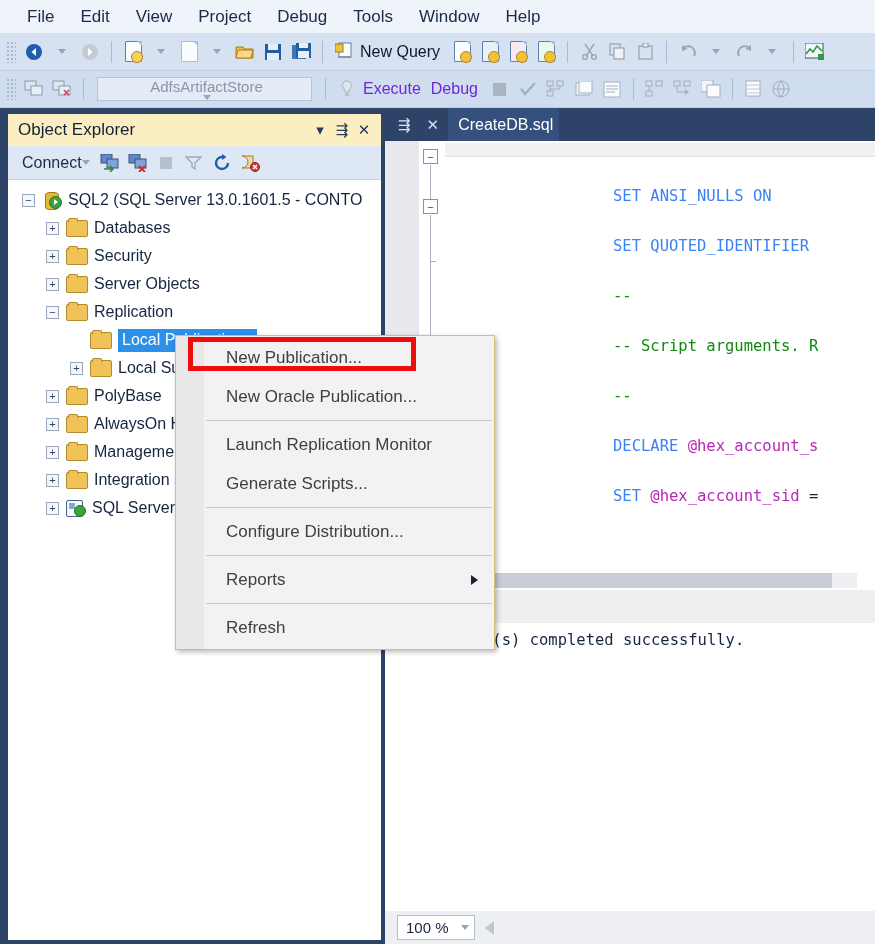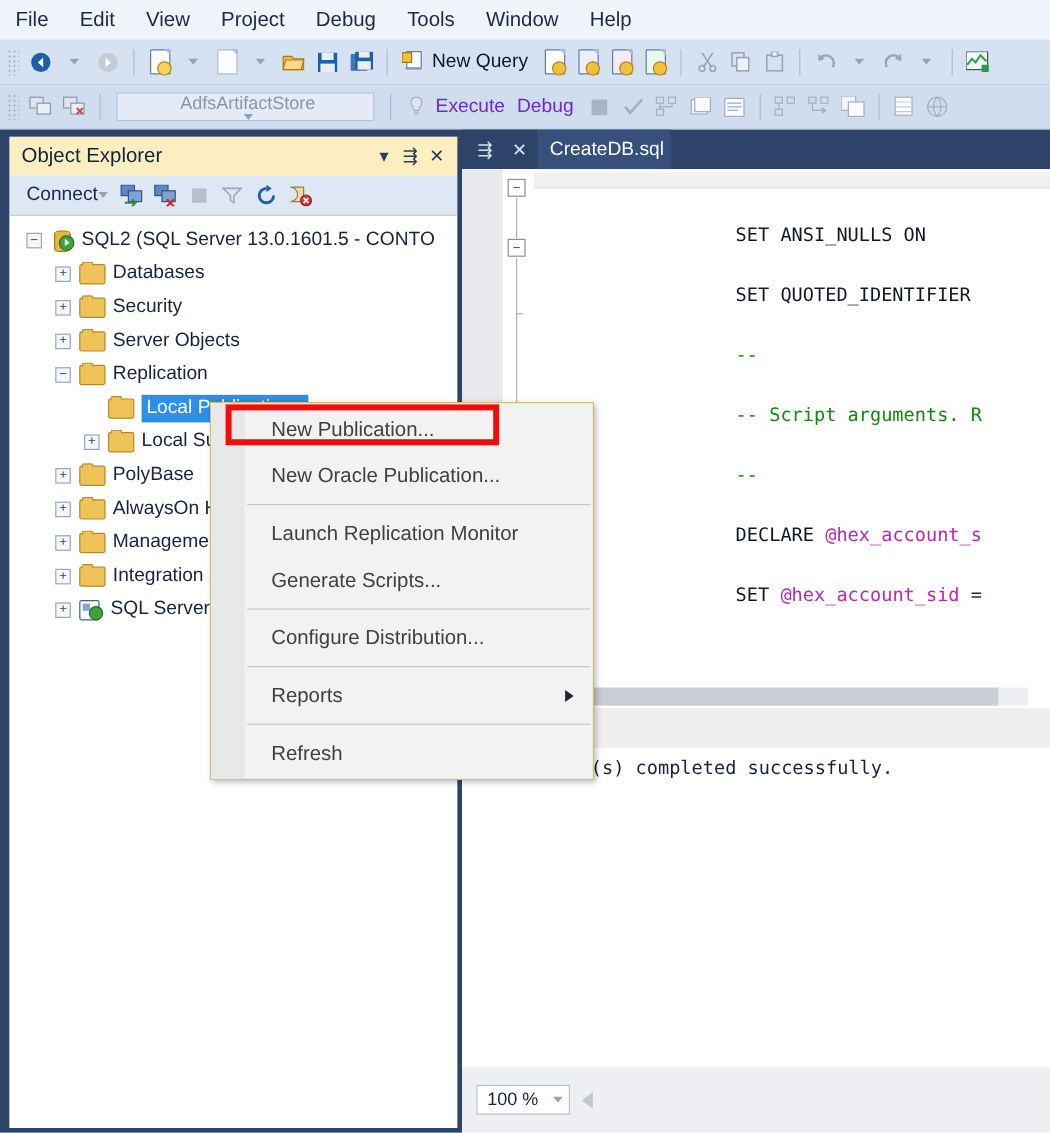--- a/index.html
+++ b/index.html
@@ -7,21 +7,21 @@
     width:875px;height:944px;overflow:hidden;position:relative;
     background:#EEF2F7;
     font-family:"Liberation Sans", sans-serif;
     -webkit-font-smoothing:antialiased;
   }
   .app{position:absolute;inset:0;background:#E8EEF7;}
 
   
   .menubar{
     position:absolute;left:0;top:0;width:875px;height:33px;
-    background:#EFF3FA;display:flex;align-items:center;
+    background:#EFF3FA;display:flex;align-items:center;padding-left:14px;
     box-sizing:border-box;
   }
   .menubar .mi{
     font-size:17px;color:#1B2A4A;padding:2px 13px;cursor:default;white-space:nowrap;
   }
 
   
   .tbrow{
     position:absolute;left:0;width:875px;height:38px;
     background:#D6E2F2;display:flex;align-items:center;box-sizing:border-box;
@@ -126,39 +126,39 @@
   .outline{position:absolute;left:34px;top:0;bottom:0;width:26px;background:#FFFFFF;}
   .obox{position:absolute;left:4px;width:15px;height:15px;border:1px solid #8793A5;background:#FDFDFD;display:flex;align-items:center;justify-content:center;font-size:11px;color:#3A4656;box-sizing:border-box;cursor:default;}
   .oline{position:absolute;left:11px;width:1px;background:#A9B2C0;}
   .otick{position:absolute;left:11px;width:6px;height:1px;background:#A9B2C0;}
   .codetop{position:absolute;left:60px;right:0;top:2px;height:13px;background:#F1F1F1;border-bottom:1px solid #E0E0E0;}
   .code{
     position:absolute;left:60px;right:0;top:18px;bottom:0;
     font-family:"DejaVu Sans Mono", monospace;font-size:15.5px;line-height:25px;
     white-space:pre;padding-left:168px;box-sizing:border-box;overflow:hidden;
   }
-  .k{color:#0f172a;margin-top:34px;}
+  .k{color:#3b82f6;margin-top:34px;}
   .cm{color:#0F8A0F;}
   .v{color:#B828B8;}
   .pl{color:#16253F;}
 
   .hsb{position:absolute;left:60px;right:18px;top:465px;height:15px;background:#EDEFF2;}
   .hsb i{position:absolute;left:8px;top:0;height:15px;width:92%;background:#C8CDD6;display:block;}
 
   .restabs{position:absolute;left:0;right:0;top:482px;height:33px;background:#EFEFEF;border-bottom:1px solid #D2D2D2;}
   .restab{position:absolute;left:75px;top:4px;height:29px;background:#FFFFFF;border:1px solid #D2D2D2;border-bottom:none;
     display:flex;align-items:center;padding:0 10px;font-size:15px;color:#16253F;box-sizing:border-box;}
   .resbody{
     position:absolute;left:0;right:0;top:515px;bottom:39px;background:#FFFFFF;
     font-family:"DejaVu Sans Mono", monospace;font-size:15.5px;color:#16253F;
     padding:8px 0 0 42px;box-sizing:border-box;white-space:pre;
   }
   .edgebar{position:absolute;left:0;top:515px;bottom:39px;width:5px;background:#2E4368;}
 
-  .statusrow{position:absolute;left:0;right:0;bottom:0;height:55px;background:#EDEFF2;display:flex;align-items:center;padding-left:12px;box-sizing:border-box;}
+  .statusrow{position:absolute;left:0;right:0;bottom:0;height:33px;background:#EDEFF2;display:flex;align-items:center;padding-left:12px;box-sizing:border-box;}
   .zoombox{width:78px;height:25px;background:#FFFFFF;border:1px solid #B5C0D0;display:flex;align-items:center;justify-content:space-between;padding:0 5px 0 8px;box-sizing:border-box;}
   .zoombox span{font-size:15px;color:#16253F;}
   .sb-left{margin-left:10px;width:0;height:0;border-top:7px solid transparent;border-bottom:7px solid transparent;border-right:9px solid #BFC6D0;}
 </style>
 </head>
 <body>
 
 <div class="app">
 
   <div class="menubar">

